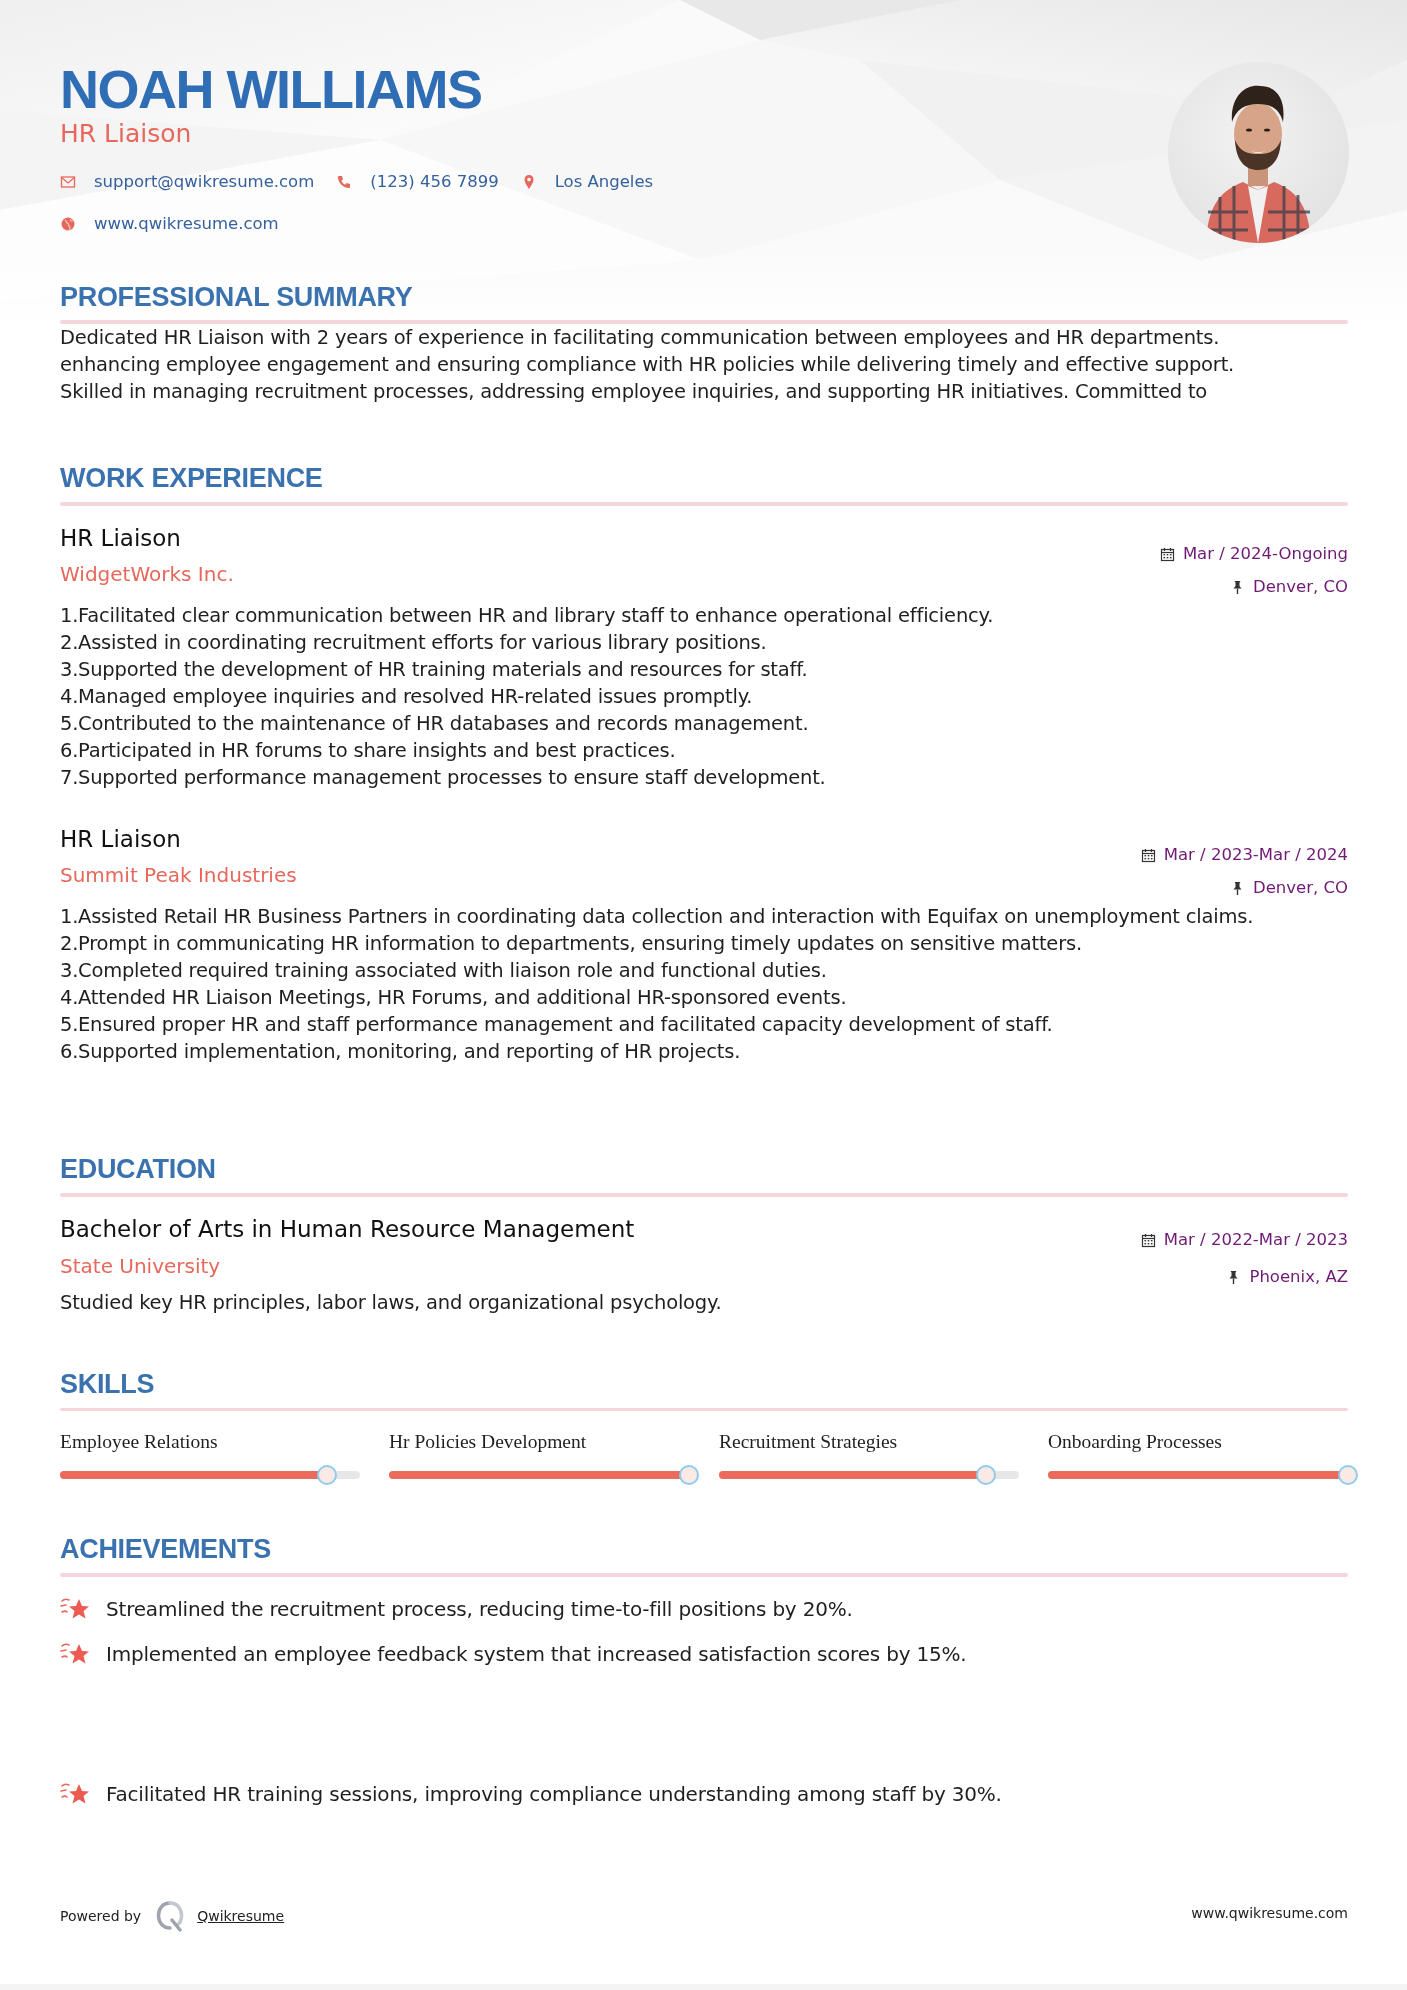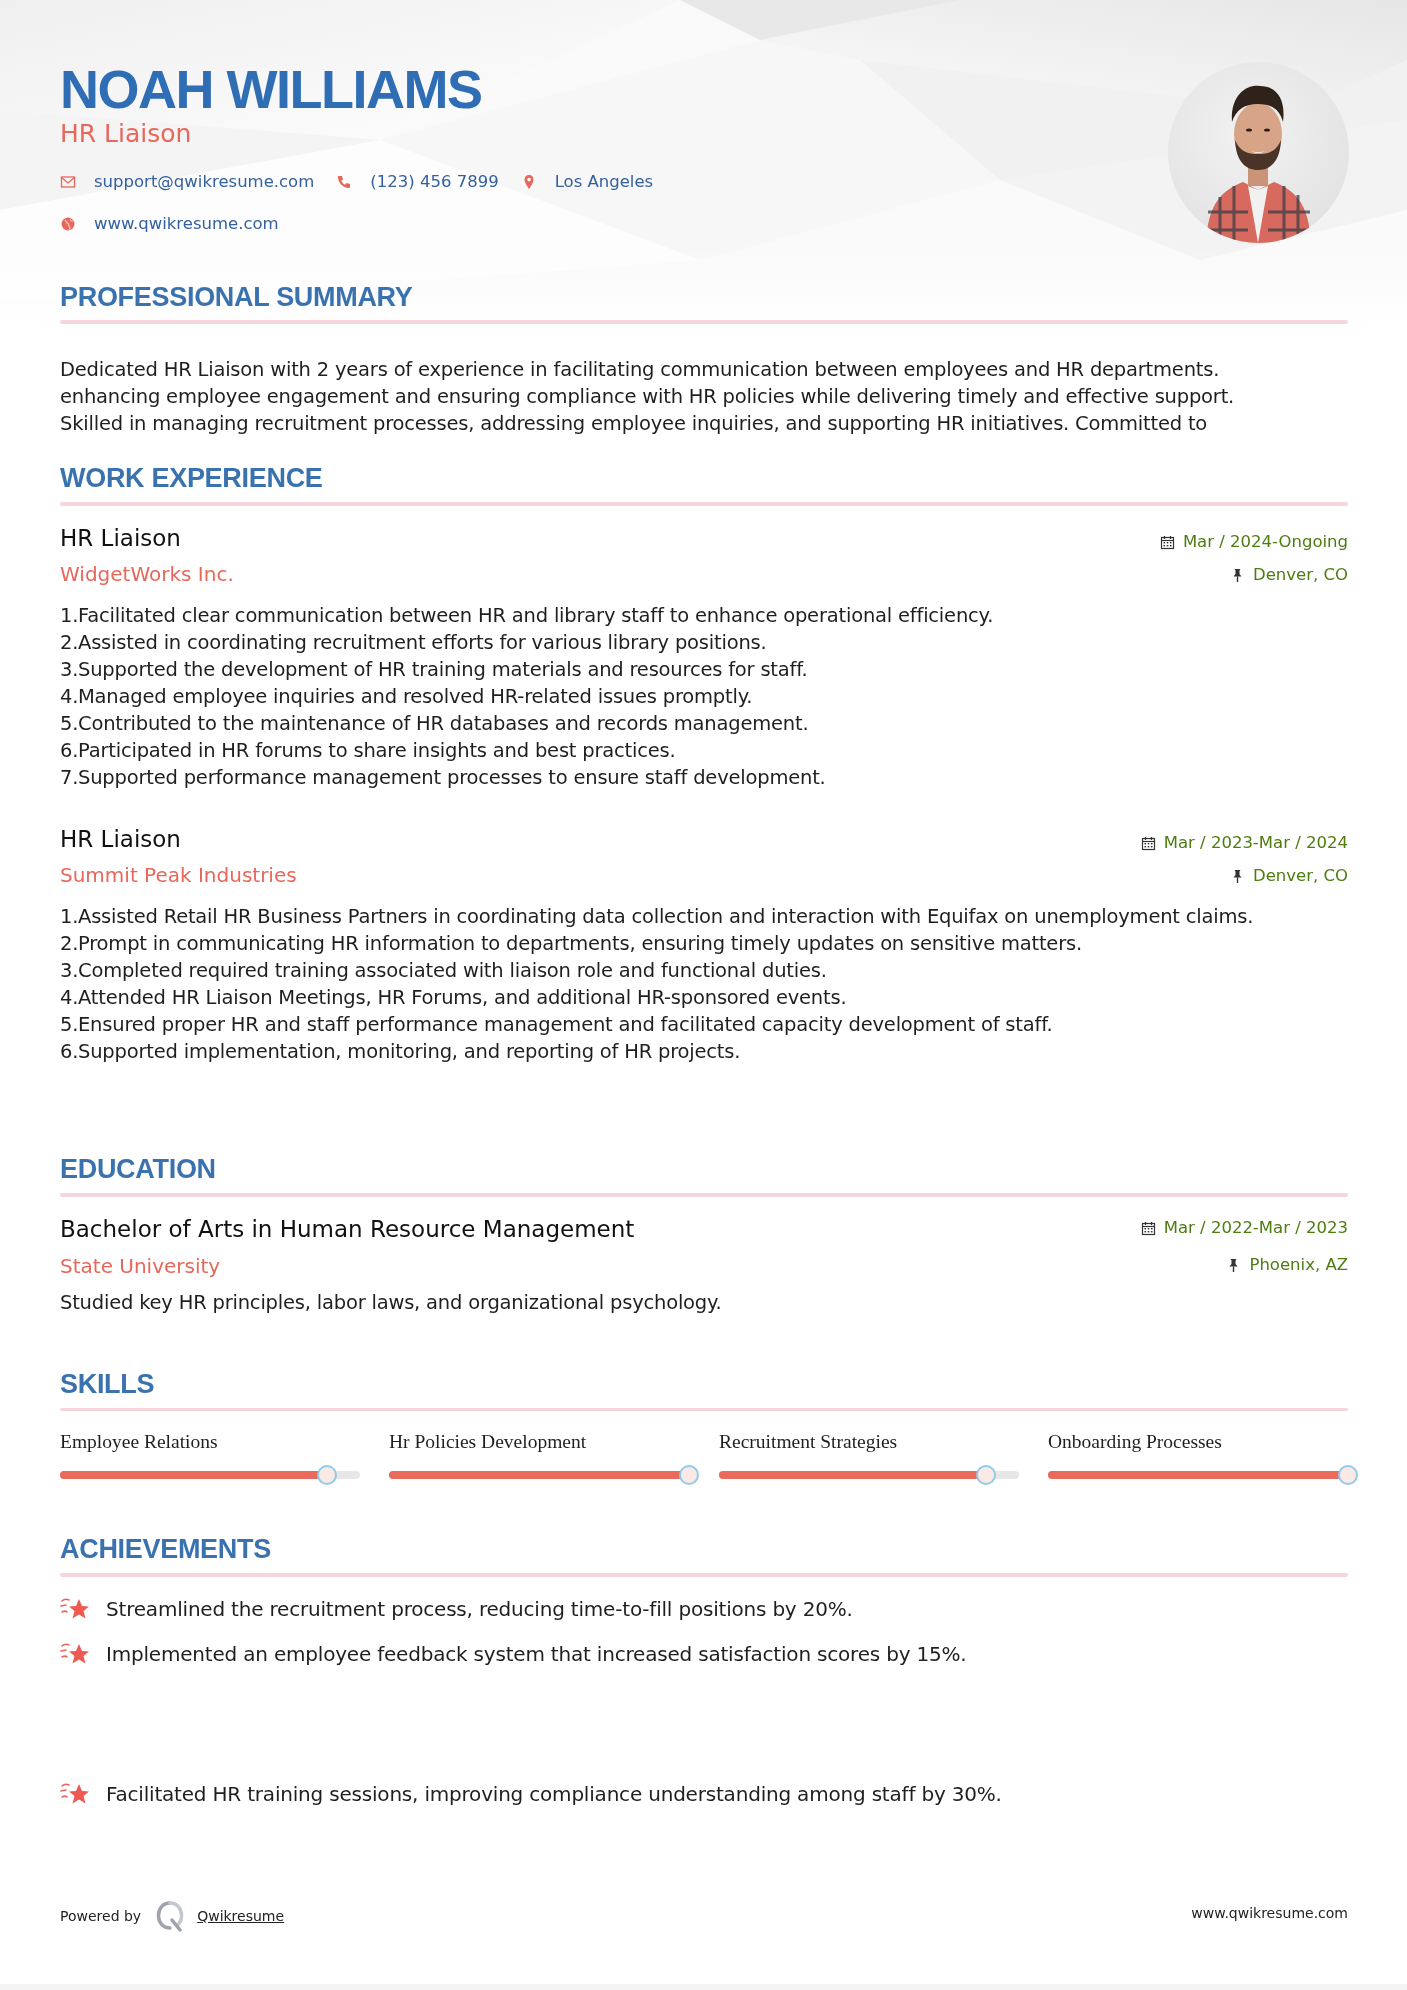--- a/index.html
+++ b/index.html
@@ -24,21 +24,21 @@
   .photo { position: absolute; left: 1168px; top: 62px; width: 181px; height: 181px; border-radius: 50%; background: radial-gradient(circle at 45% 40%, #f2f2f2 0%, #e4e4e4 70%, #d9d9d9 100%); overflow: hidden; }
   .photo svg { width: 100%; height: 100%; display: block; }
 
   .section-title { position: absolute; left: 60px; font-family: "Liberation Sans", sans-serif; font-weight: 700; font-size: 27px; color: #3a72b0; letter-spacing: -0.3px; line-height: 32px; }
   .section-rule { position: absolute; left: 60px; width: 1288px; height: 4px; background: #f6d6dd; border-radius: 2px; }
 
   .para { position: absolute; left: 60px; width: 1300px; font-size: 19.5px; line-height: 27px; color: #1f1f1f; letter-spacing: -0.2px; }
 
   .job-title { position: absolute; left: 60px; font-size: 23px; color: #111; line-height: 30px; }
   .job-company { position: absolute; left: 60px; font-size: 20px; color: #e8675b; line-height: 26px; text-align: center; }
-  .meta { position: absolute; right: 59px; font-size: 16.5px; color: #4d7c0f; display: flex; align-items: center; line-height: 22px; }
+  .meta { position: absolute; right: 59px; font-size: 16.5px; color: #701a75; display: flex; align-items: center; line-height: 22px; margin-top: 12px; }
   .meta .m-icon { width: 15px; height: 15px; margin-right: 8px; display: inline-flex; }
   .meta .m-icon svg { width: 15px; height: 15px; }
 
   .bullets { position: absolute; left: 60px; width: 1290px; list-style: none; font-size: 19.5px; line-height: 27px; color: #1f1f1f; letter-spacing: -0.2px; }
   .bullets li { display: flex; }
   .bullets li .num { width: 18px; flex: 0 0 18px; }
 
   .skill { position: absolute; width: 300px; }
   .skill-label { font-size: 19.5px; color: #1f1f1f; line-height: 26px; white-space: nowrap; font-family: Liberation Serif, serif; }
   .skill-track { position: absolute; left: 0; top: 42px; width: 300px; height: 8px; background: #e7e7e7; border-radius: 4px; }
@@ -161,21 +161,21 @@
 
       <path d="M64 60 C62 34 78 22 92 24 C108 24 118 36 115 60 C112 48 104 42 90 42 C76 42 68 48 64 60 Z" fill="#2f221b"></path>
 
       <ellipse cx="81" cy="68" rx="3" ry="1.6" fill="#2b1c14"></ellipse>
       <ellipse cx="99" cy="68" rx="3" ry="1.6" fill="#2b1c14"></ellipse>
     </svg>
   </div>
 
   <div class="section-title" style="top:281px;">PROFESSIONAL SUMMARY</div>
   <div class="section-rule" style="top:320px;"></div>
-  <div class="para" style="top:356px;">
+  <div class="para" style="top:324px;">
     <div>Dedicated HR Liaison with 2 years of experience in facilitating communication between employees and HR departments.</div>
     <div>enhancing employee engagement and ensuring compliance with HR policies while delivering timely and effective support.</div>
     <div>Skilled in managing recruitment processes, addressing employee inquiries, and supporting HR initiatives. Committed to</div>
   </div>
 
   <div class="section-title" style="top:462px;">WORK EXPERIENCE</div>
   <div class="section-rule" style="top:502px;"></div>
 
   <div class="job-title" style="top:523px;">HR Liaison</div>
   <div class="job-company" style="top:561px;">WidgetWorks Inc.</div>

